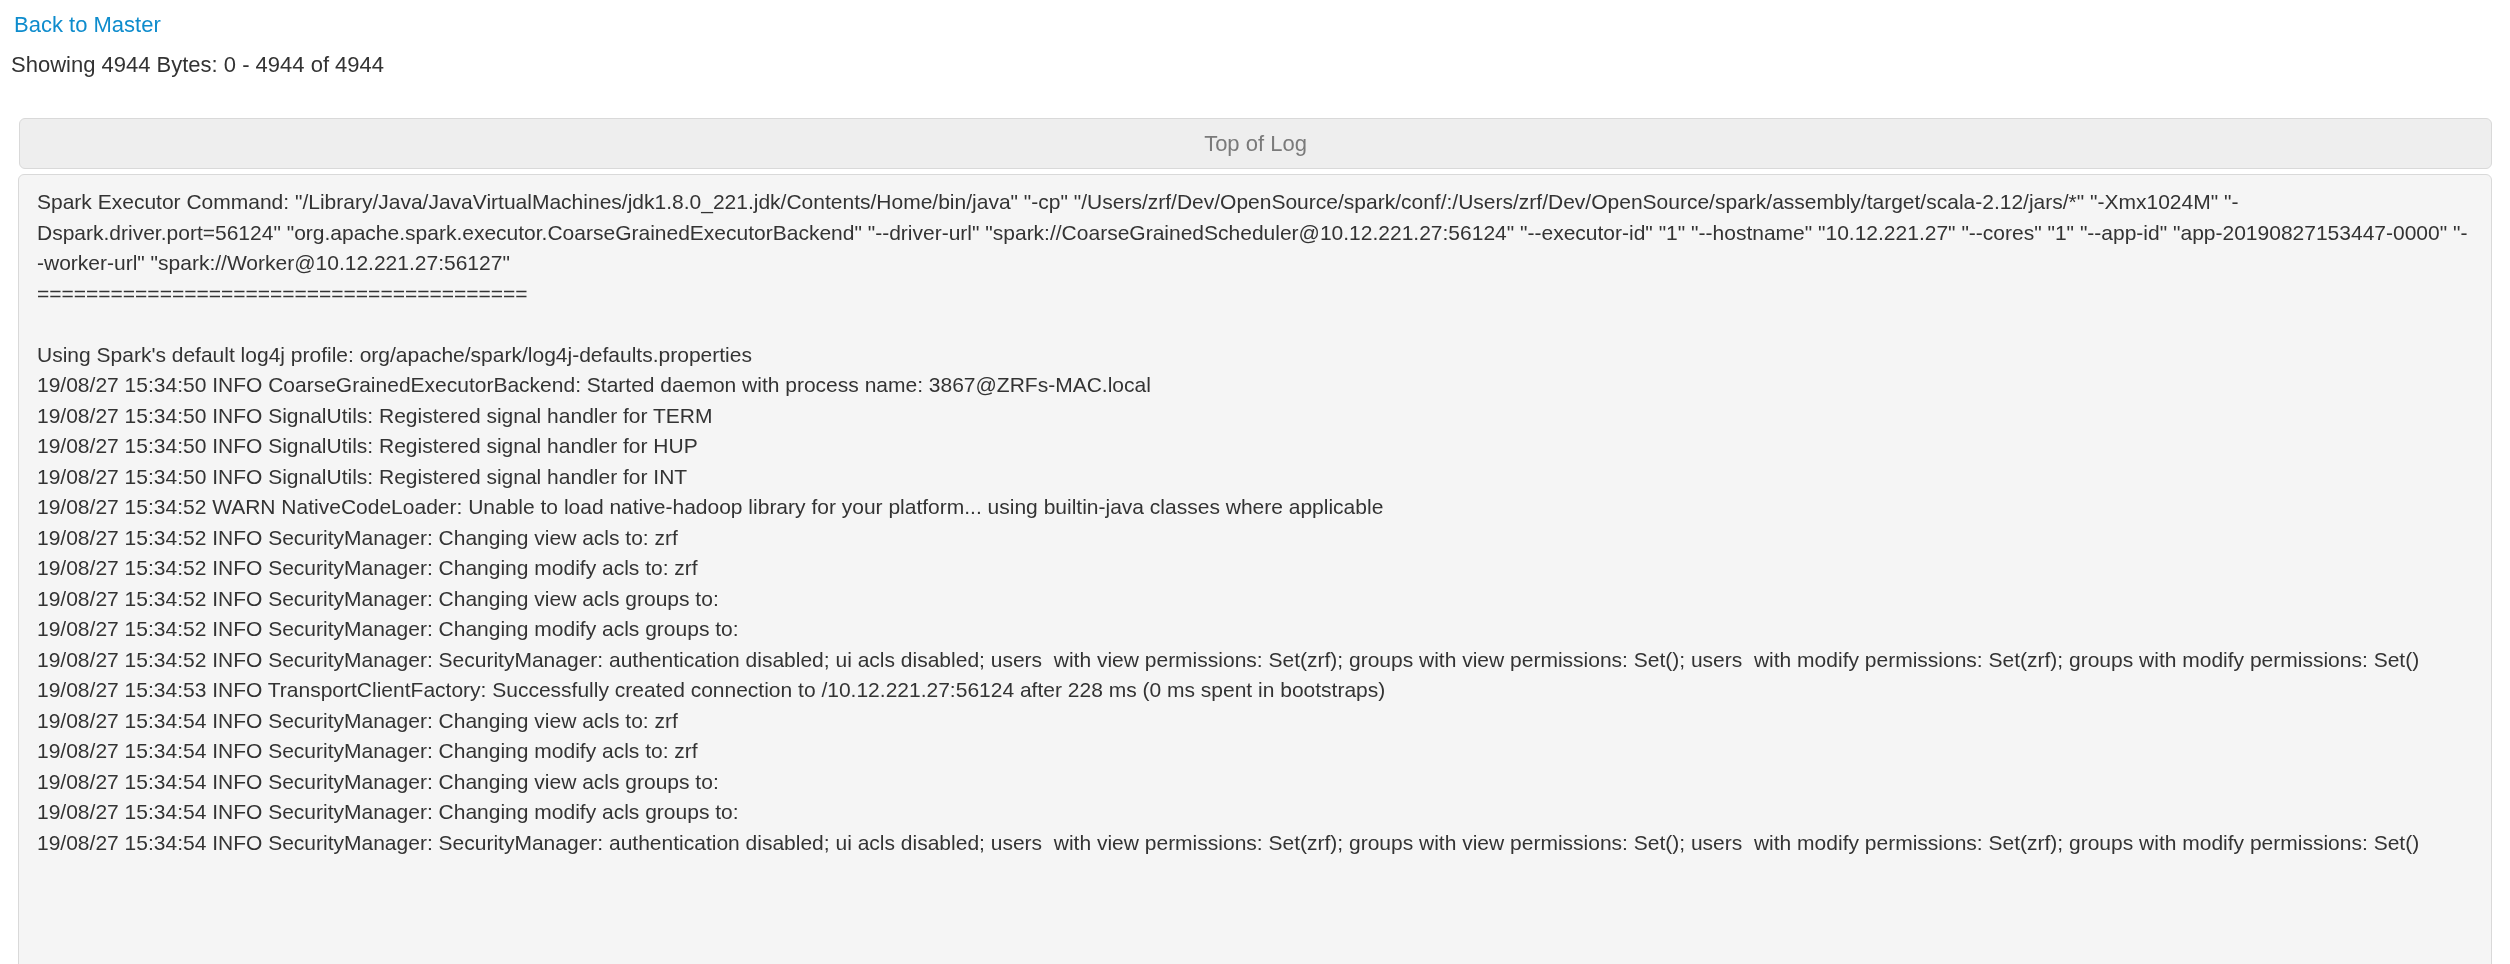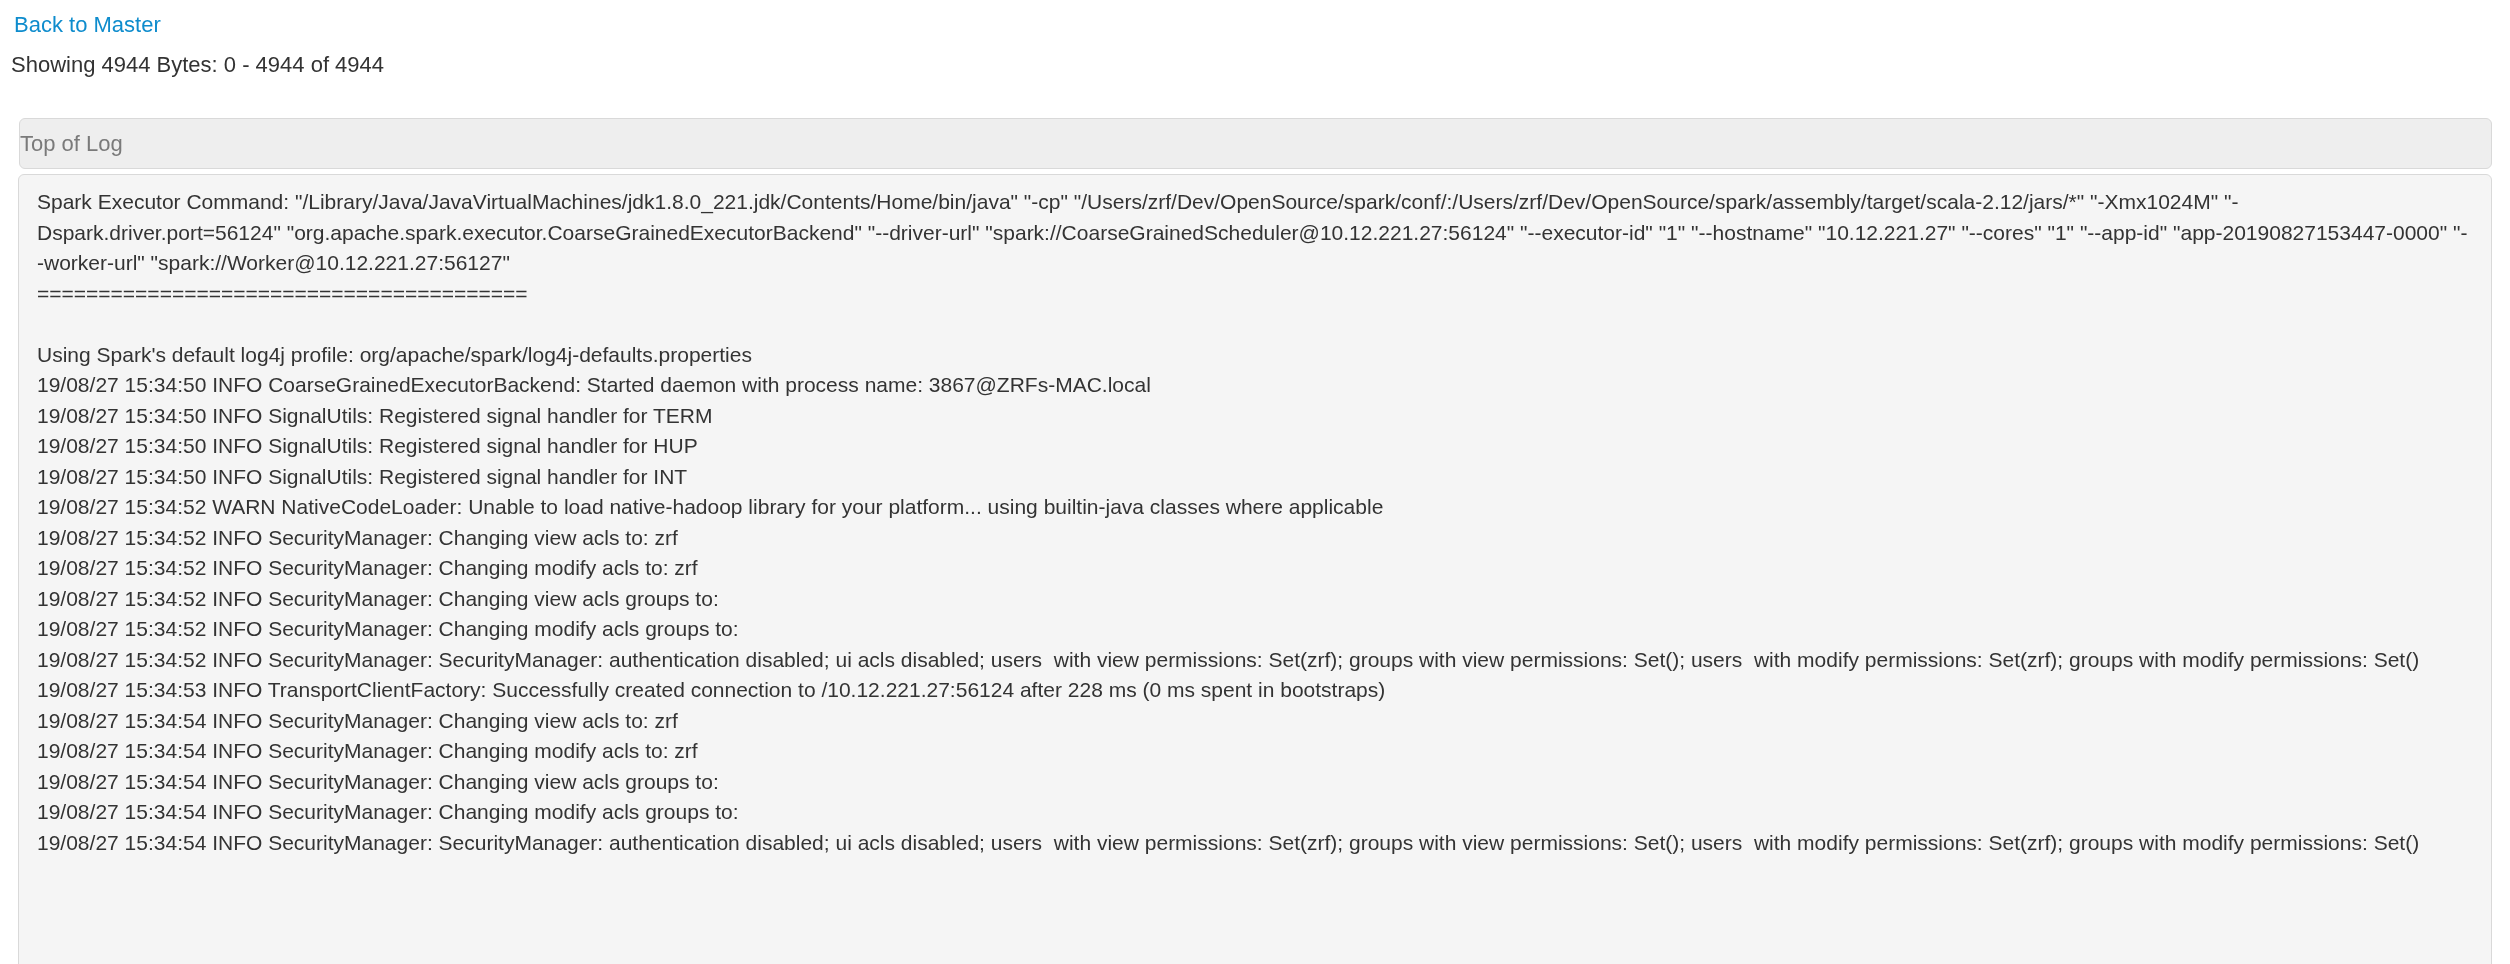--- a/index.html
+++ b/index.html
@@ -34,21 +34,21 @@
     color: var(--text-dark, #333333);
   }
   .log-nav-bar {
     margin: 40px 18px 0 19px;
     height: 51px;
     background: var(--bar-bg, #eeeeee);
     border: 1px solid var(--bar-border, #d9d9d9);
     border-radius: 6px;
     display: flex;
     align-items: center;
-    justify-content: flex-start;
+    justify-content: center;
     cursor: pointer;
   }
   .log-nav-bar span {
     font-size: 22px;
     color: var(--bar-text, #7a7a7a);
   }
   .log-content {
     margin: 5px 18px 0 18px;
     height: 1200px; 
     background: var(--log-bg, #f5f5f5);

